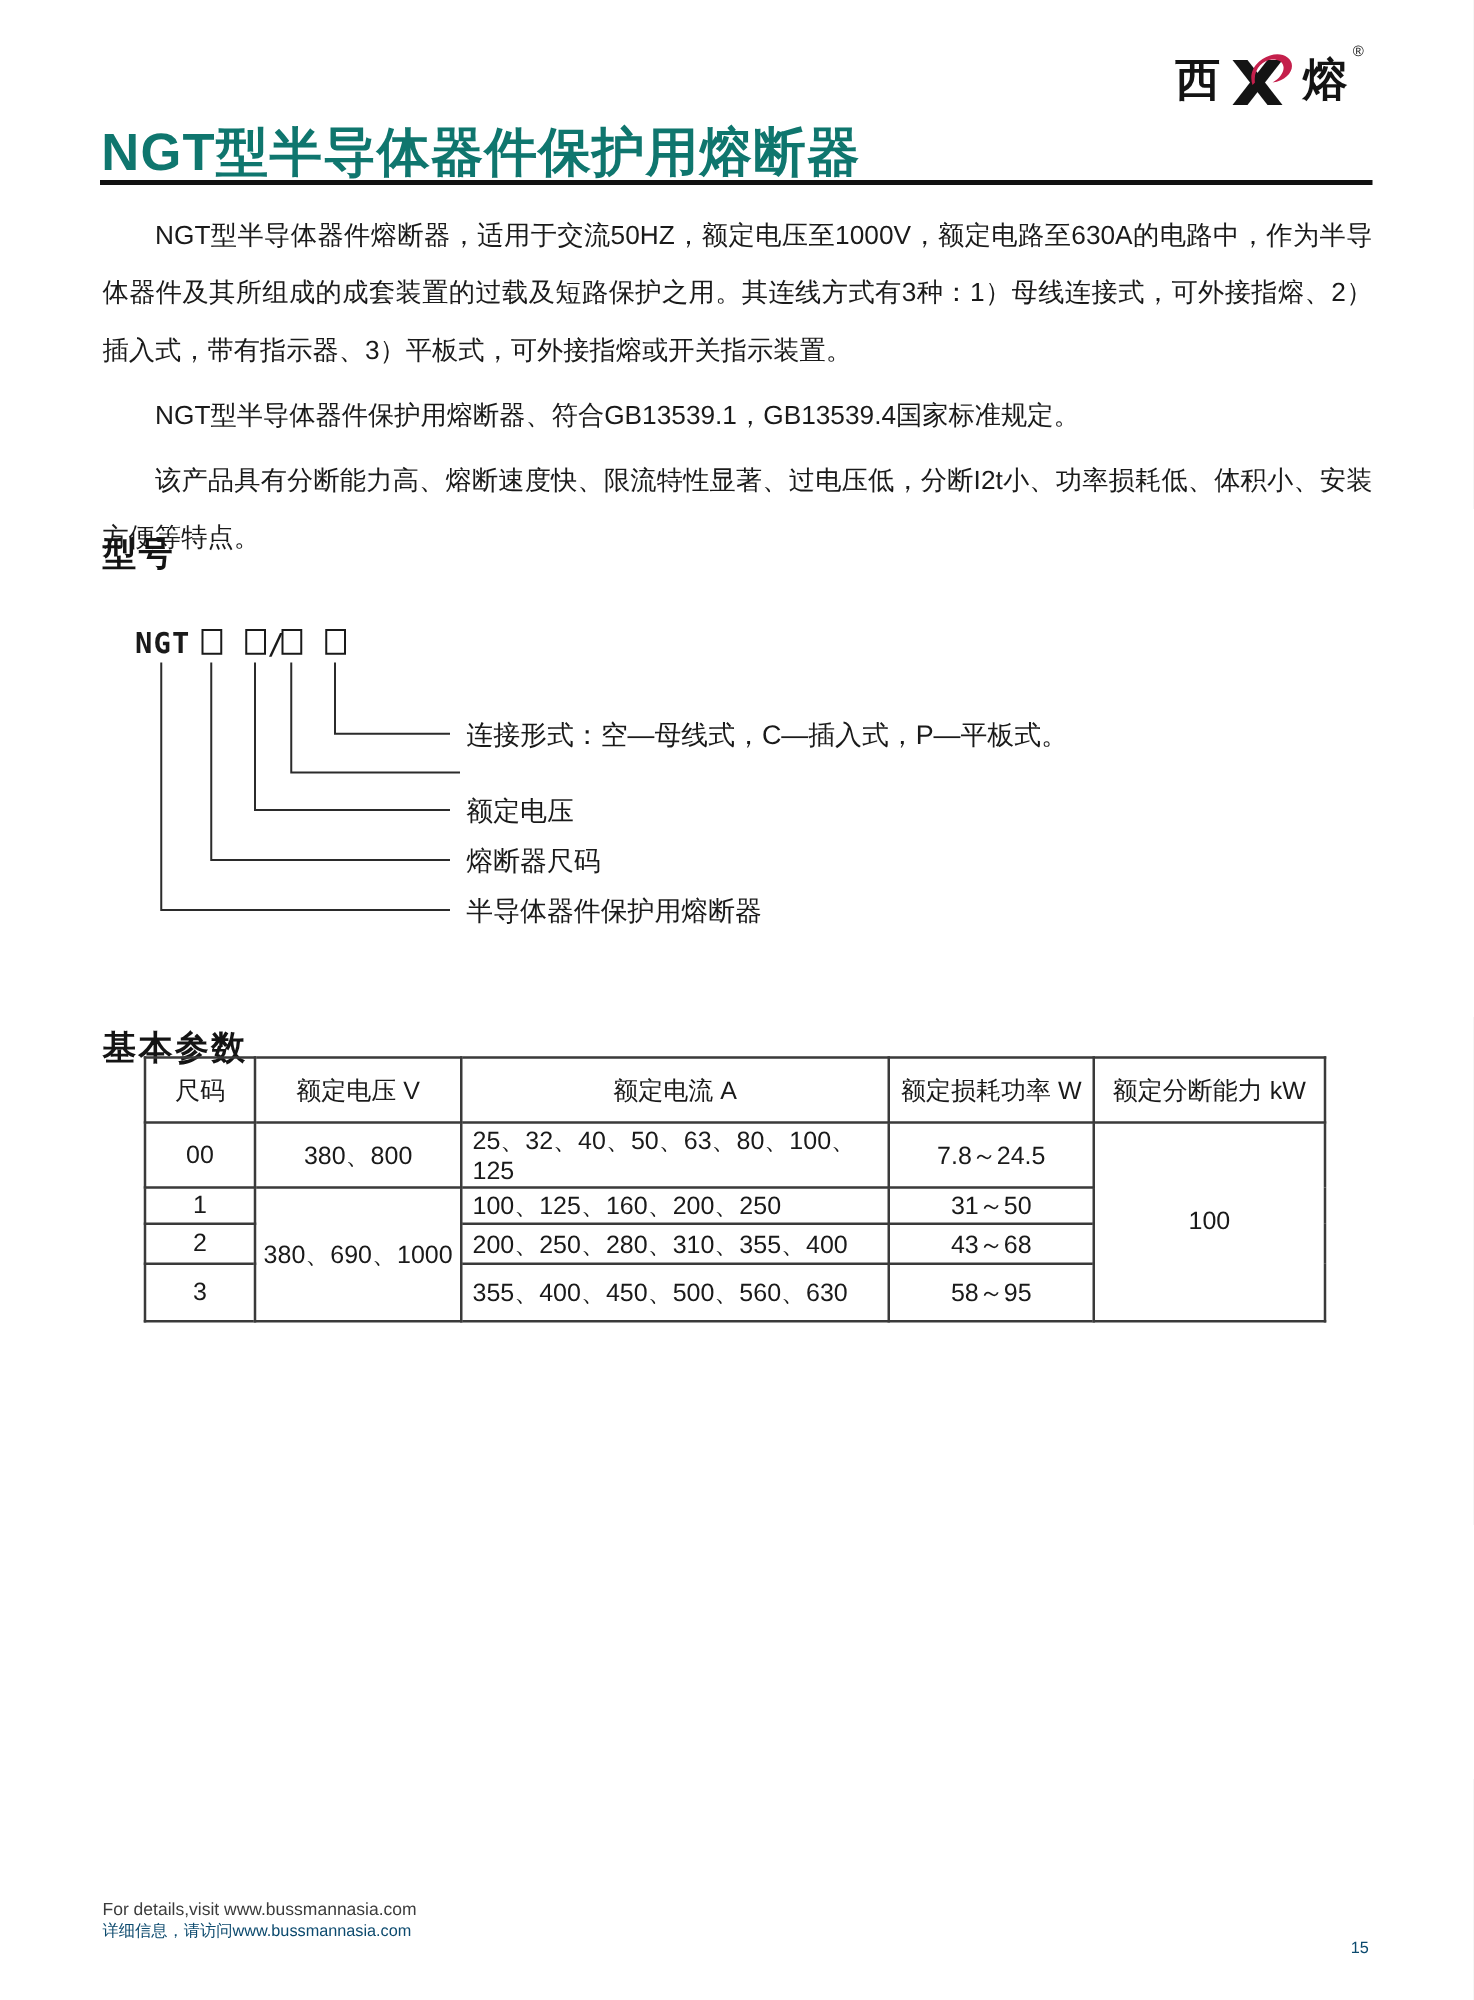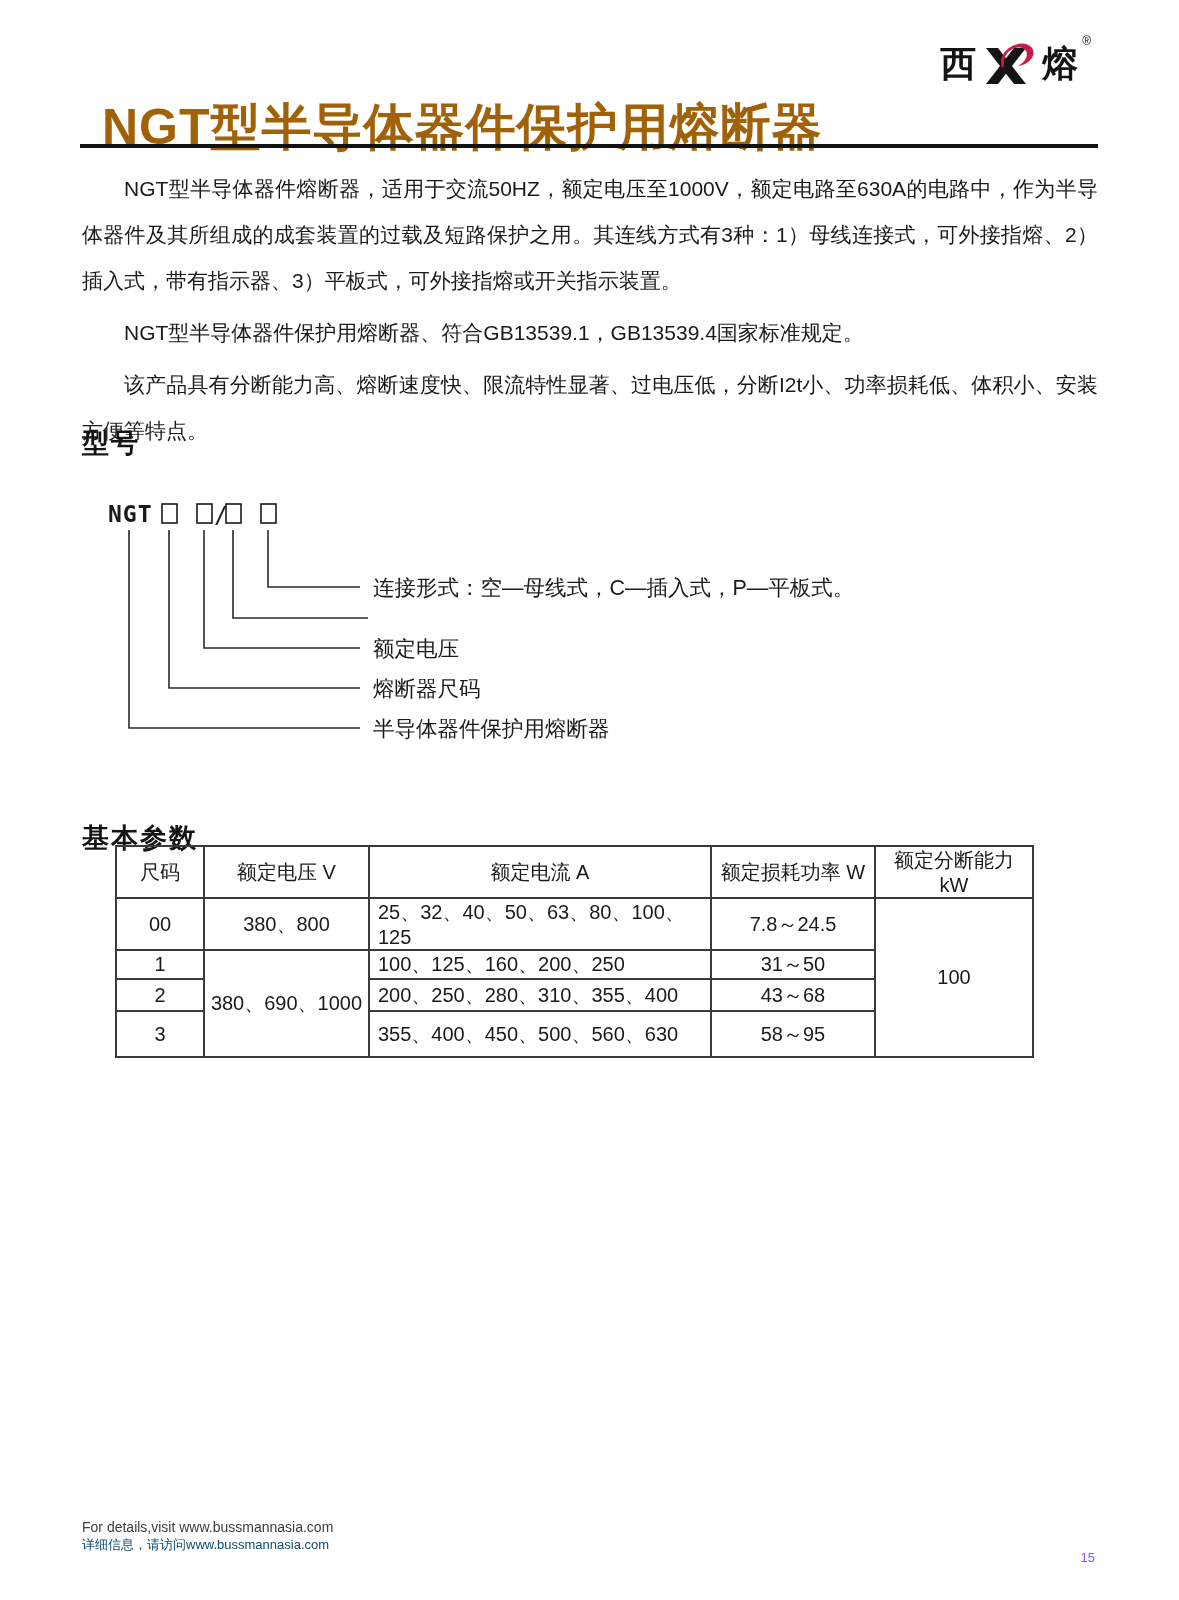--- a/index.html
+++ b/index.html
@@ -33,26 +33,26 @@
   .logo .reg {
     font-size: 12px;
     color: #141414;
     align-self: flex-start;
     margin-top: -4px;
   }
 
   
   .doc-title {
     position: absolute;
-    left: 102px;
+    left: 81px;
     top: 94px;
-    font-size: 50px;
+    font-size: 42px;
     font-weight: bold;
     letter-spacing: 1px;
-    color: #a16207;
+    color: #0f766e;
     font-family: "Liberation Sans", sans-serif;
   }
   .title-rule {
     position: absolute;
     left: 80px;
     top: 144px;
     width: 1018px;
     height: 4px;
     background: #111;
   }
@@ -103,21 +103,21 @@
     border: 2px solid #3a3a3a;
     text-align: center;
     vertical-align: middle;
     font-weight: normal;
     padding: 0 4px;
   }
   .params-table .col-size     { width: 88px;  }
   .params-table .col-voltage  { width: 165px; }
   .params-table .col-current  { width: 342px; }
   .params-table .col-power    { width: 164px; }
-  .params-table .col-breaking { width: 158px; margin-top: 36px; }
+  .params-table .col-breaking { width: 185px; margin-top: 36px; }
   .params-table thead tr { height: 52px; }
   .params-table .row-0 { height: 32px; margin-left: 25px; }
   .params-table .row-1 { height: 28px; }
   .params-table .row-2 { height: 32px; }
   .params-table .row-3 { height: 46px; }
   .params-table td.cell-current { text-align: left; padding-left: 8px; }
 
   .table-note {
     position: absolute;
     left: 82px;
@@ -135,21 +135,21 @@
   }
   .footer .en { font-size: 14px; color: #3c3c3c; }
   .footer .cn { font-size: 13px; color: #0c4a6e; }
   .footer a { color: inherit; cursor: pointer; }
 
   .page-number {
     position: absolute;
     right: 84px;
     top: 1550px;
     font-size: 13px;
-    color: #8b5cf6;
+    color: #0c4a6e;
   }
 </style>
 </head>
 <body>
 
 <div class="page">
 
   <div class="logo">
     <span class="cjk">西</span>
     <svg width="58" height="52" viewBox="0 0 58 52" aria-hidden="true">

